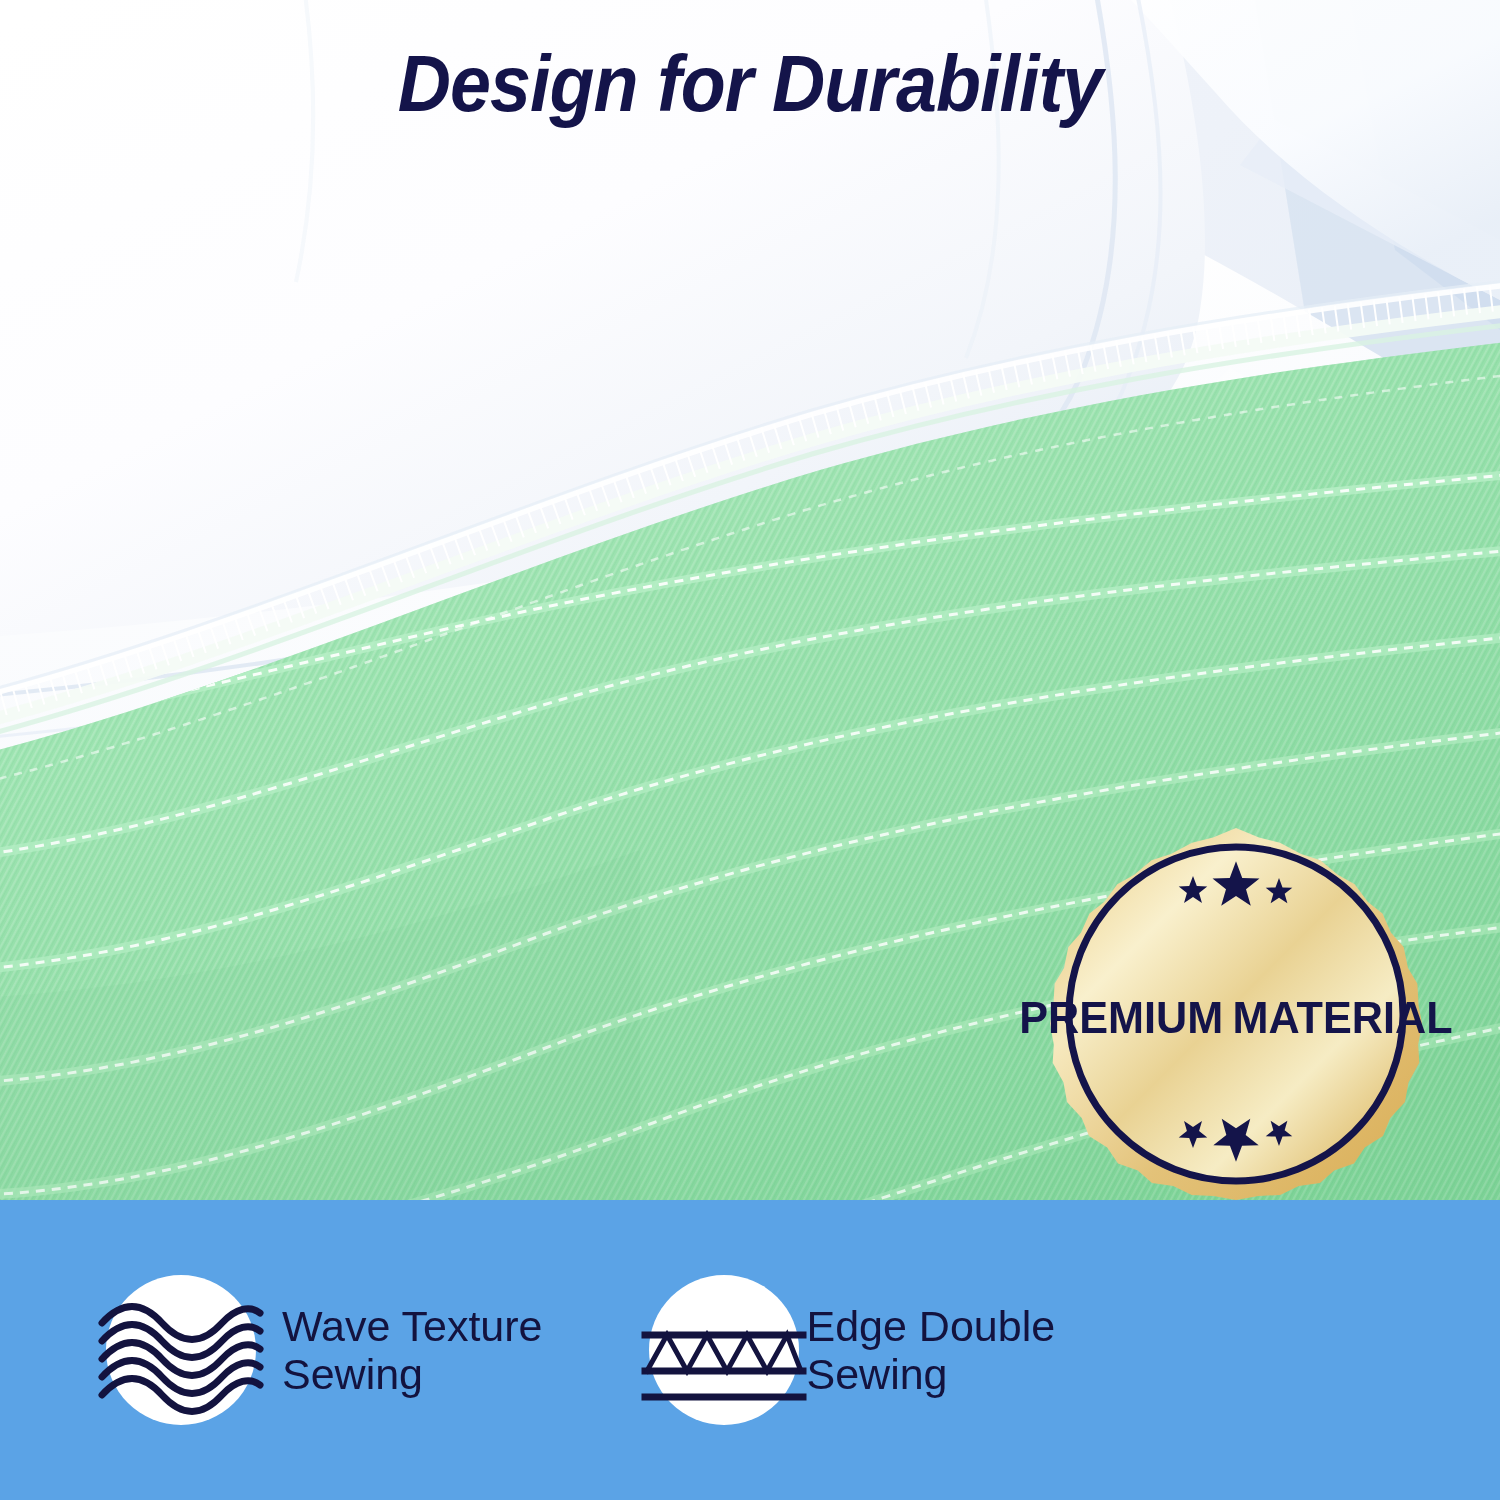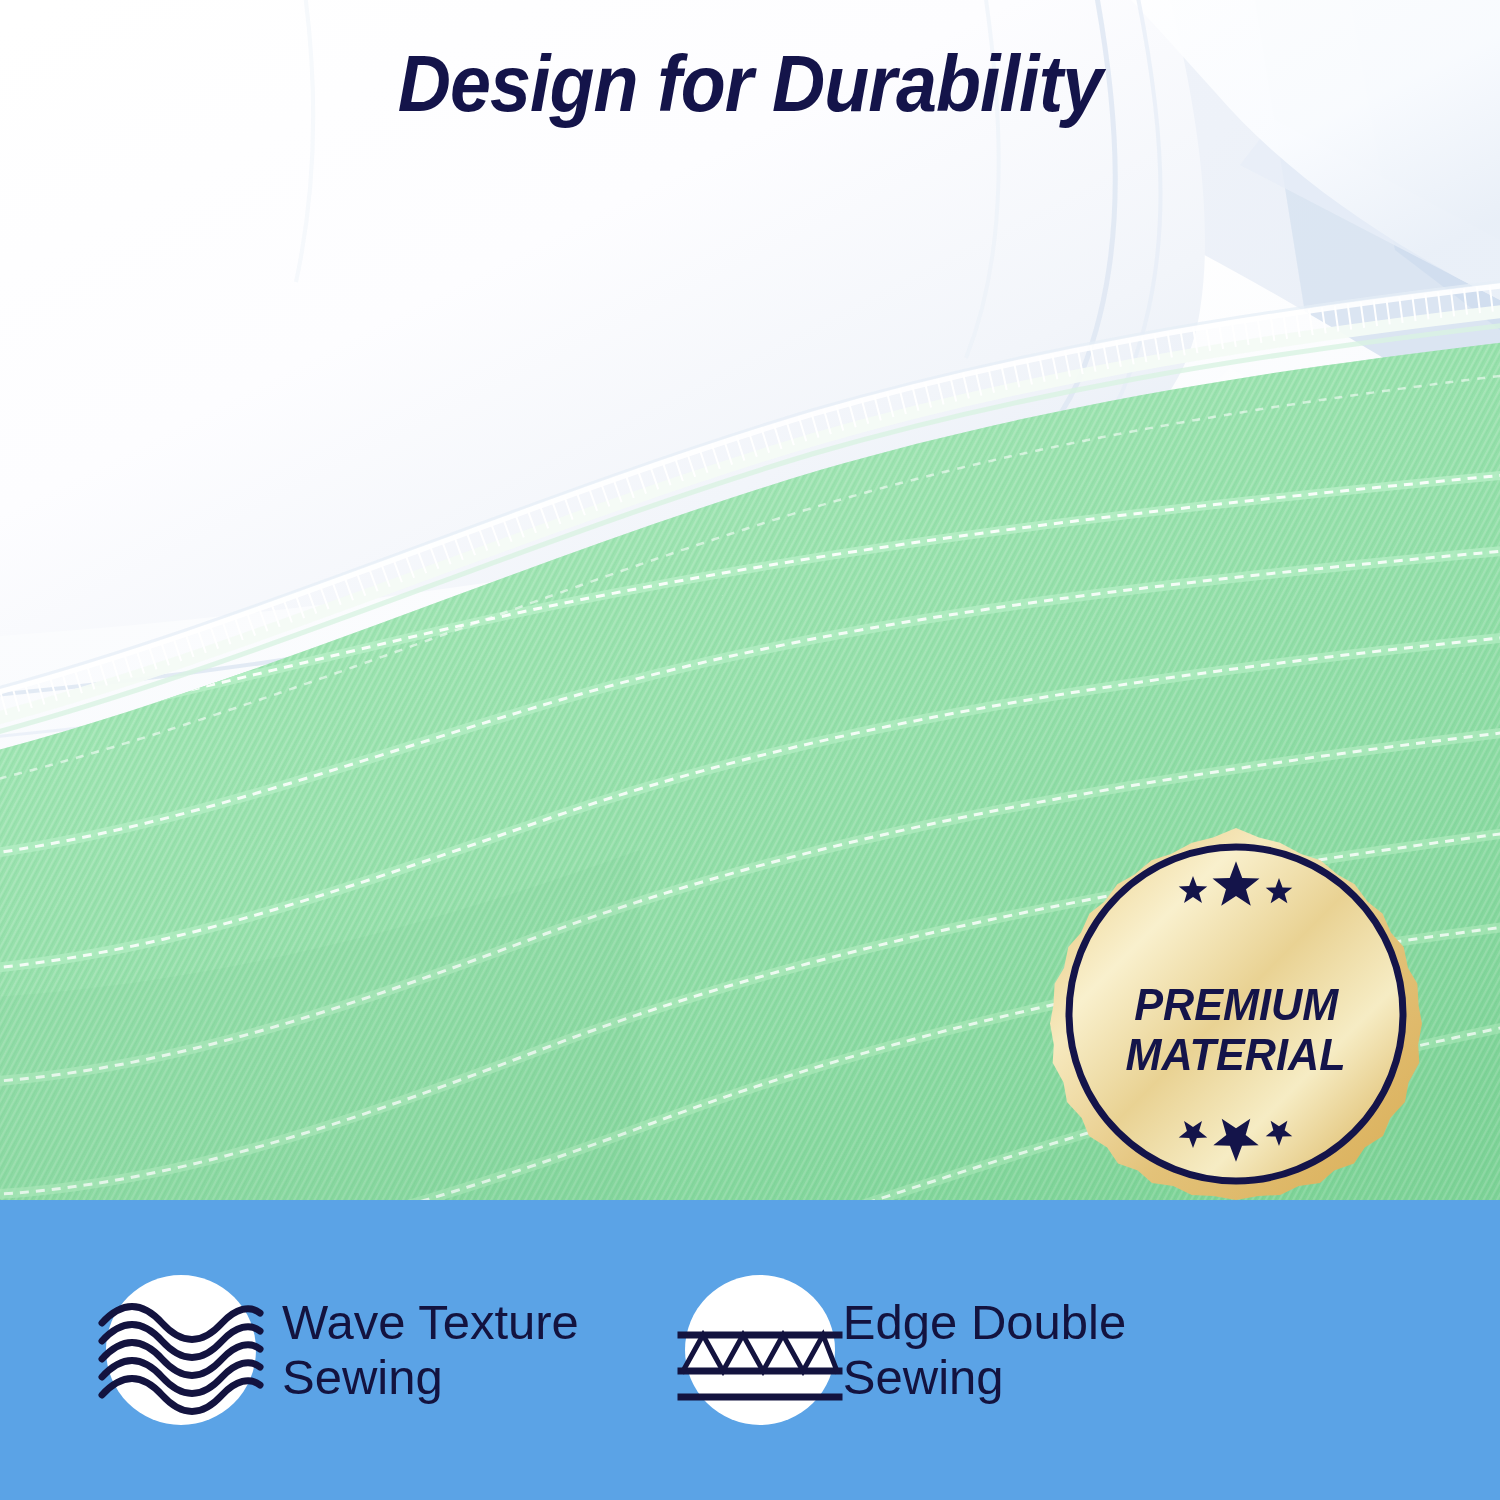--- a/index.html
+++ b/index.html
@@ -45,25 +45,24 @@
   
   .badge {
     position:absolute;
     left:1040px; top:828px;
     width:392px; height:372px;
     z-index:40;
   }
   .badge svg { width:100%; height:100%; display:block; }
   .badge-text {
     position:absolute;
-    left:0; top:16px; width:100%; height:100%;
-    display:flex; flex-direction:column;
+    left:0; top:4px; width:100%; height:100%;
+    display:flex; 
     align-items:center; justify-content:center;
     pointer-events:none;
-    font-style:italic;
   }
   .badge-line {
     color:#14144a;
     font-weight:bold;
     font-size:45px;
     line-height:1.12;
     letter-spacing:0px;
     font-family:"Liberation Sans Narrow","Liberation Sans", sans-serif;
     transform:scaleX(0.96);
     white-space:nowrap;
@@ -93,21 +92,21 @@
     width:150px; height:150px;
     flex:0 0 150px;
     border-radius:50%;
     background:#ffffff;
     position:relative;
     overflow:visible;
   }
   .feat-icon svg { position:absolute; left:-6px; top:0; width:162px; height:150px; display:block; overflow:visible; }
   .feat-label {
     color:#13133f;
-    font-size:49px;
+    font-size:43px;
     line-height:1.12;
     font-weight:400;
     letter-spacing:0px;
     font-family:"Liberation Sans","DejaVu Sans", sans-serif;
     white-space:pre-line;
   }
 </style>
 </head>
 <body>
 

